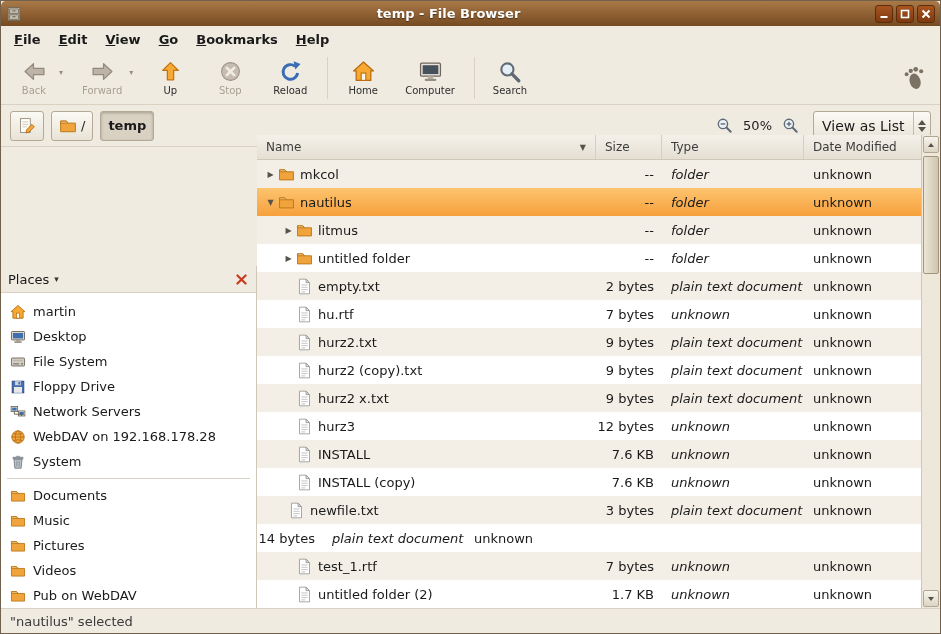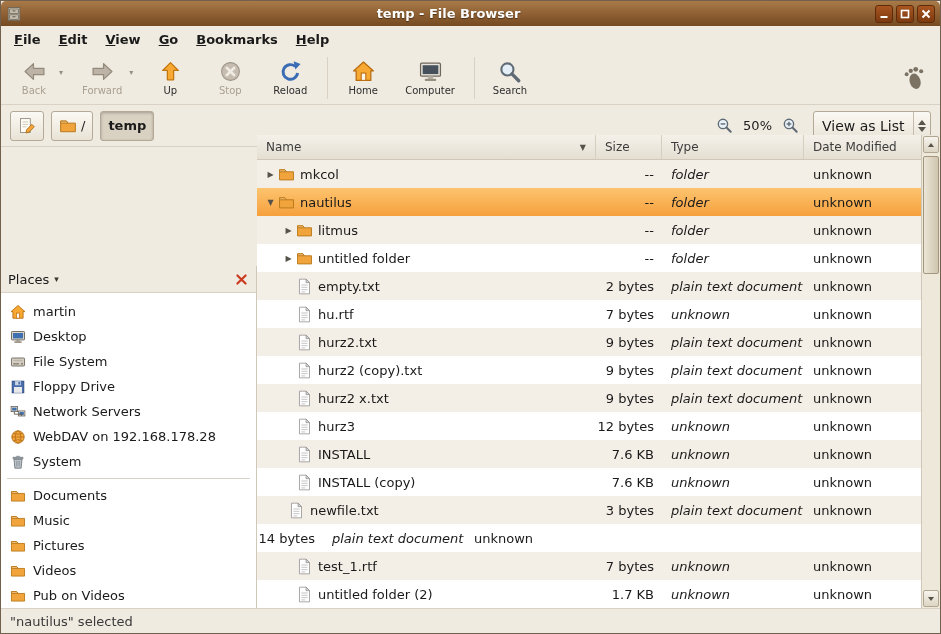--- a/index.html
+++ b/index.html
@@ -420,21 +420,21 @@
             </span>
             <span class="place-label">Videos</span>
           </div>
           <div class="place-item">
             <span class="icon">
               <svg viewBox="0 0 22 22">
                 <path d="M2 5 h7 l2 2.5 h9 V18 H2 Z" fill="#f2a43c" stroke="#b87818" stroke-width="1.2"></path>
                 <path d="M2 5 h7 l2 2.5 H2 Z" fill="#f8c885" stroke="#b87818" stroke-width="1.2"></path>
               </svg>
             </span>
-            <span class="place-label">Pub on Videos</span>
+            <span class="place-label">Pub on WebDAV</span>
           </div>
         </div>
     </div>
 
     <div class="filearea">
       <div class="listwrap">
         <div class="colheaders">
           <div class="colh c-name">
             <span>Name</span>
             <span class="sort-arrow">▼</span>

